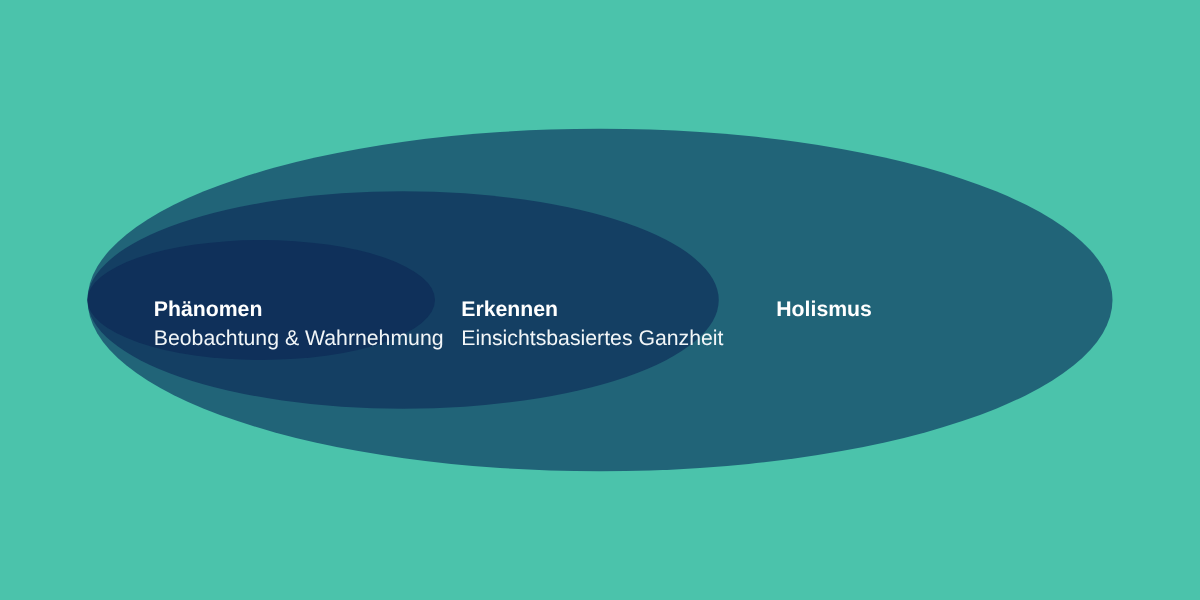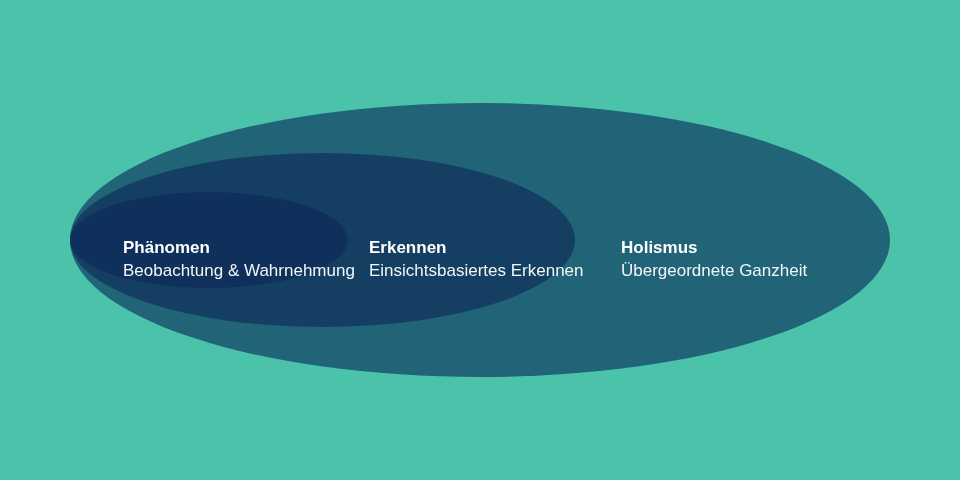--- a/index.html
+++ b/index.html
@@ -27,19 +27,18 @@
 <div class="ellipse middle"></div>
 <div class="ellipse inner"></div>
 
 <div class="label l-phen">
   <div class="title">Phänomen</div>
   <div class="subtitle">Beobachtung &amp; Wahrnehmung</div>
 </div>
 
 <div class="label l-gest">
   <div class="title">Erkennen</div>
-  <div class="subtitle">Einsichtsbasiertes Erkennen</div>
+  <div class="subtitle">Einsichtsbasiertes Ganzheit</div>
 </div>
 
 <div class="label l-hol">
   <div class="title">Holismus</div>
-  <div class="subtitle">Übergeordnete Ganzheit</div>
 </div>
 
 </body></html>

